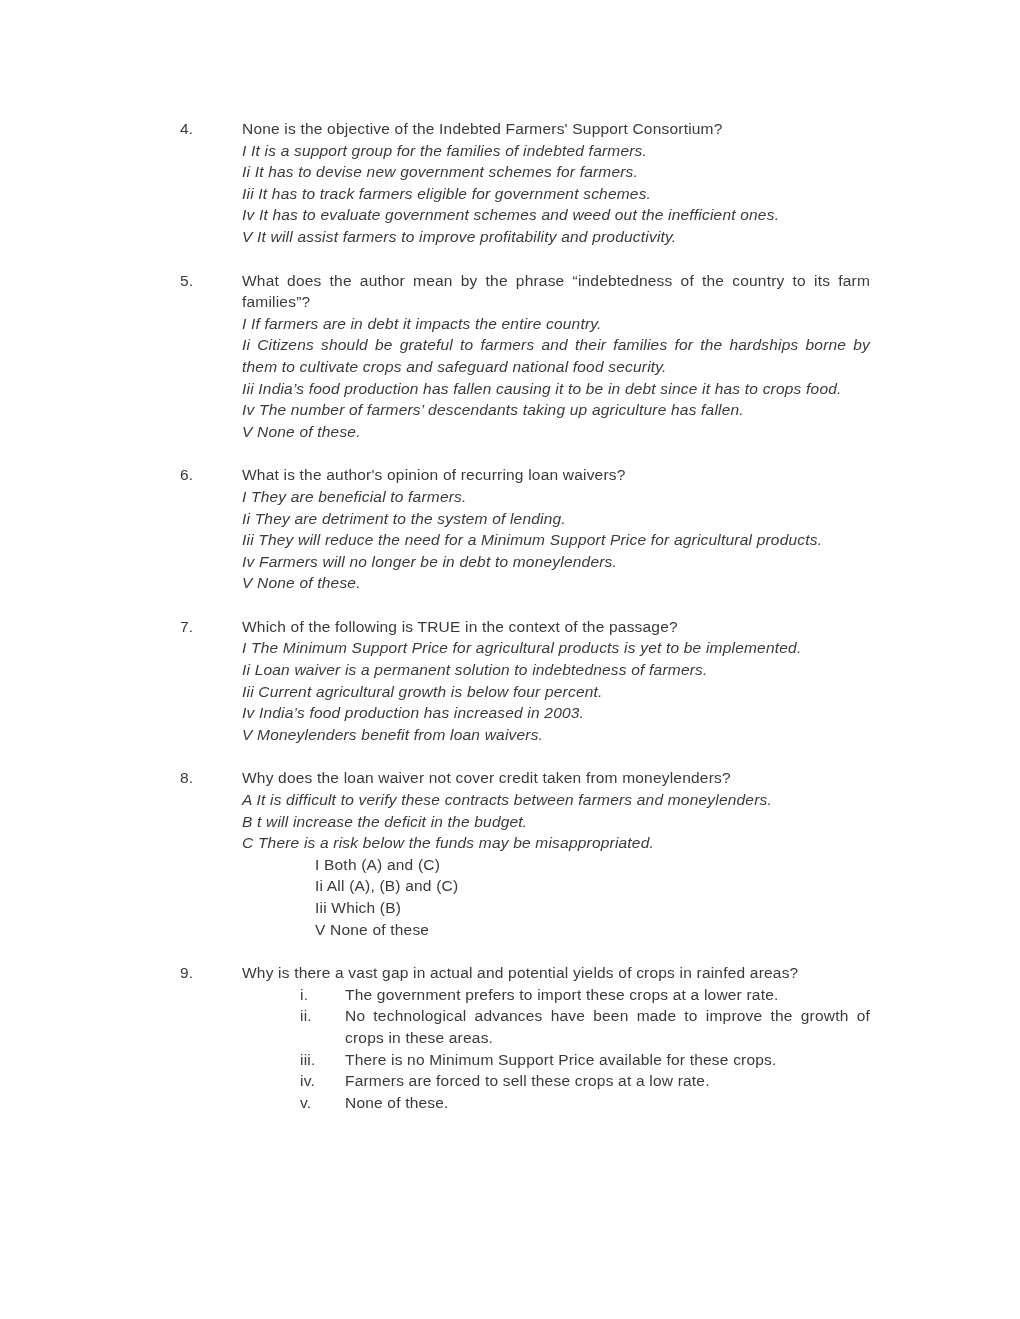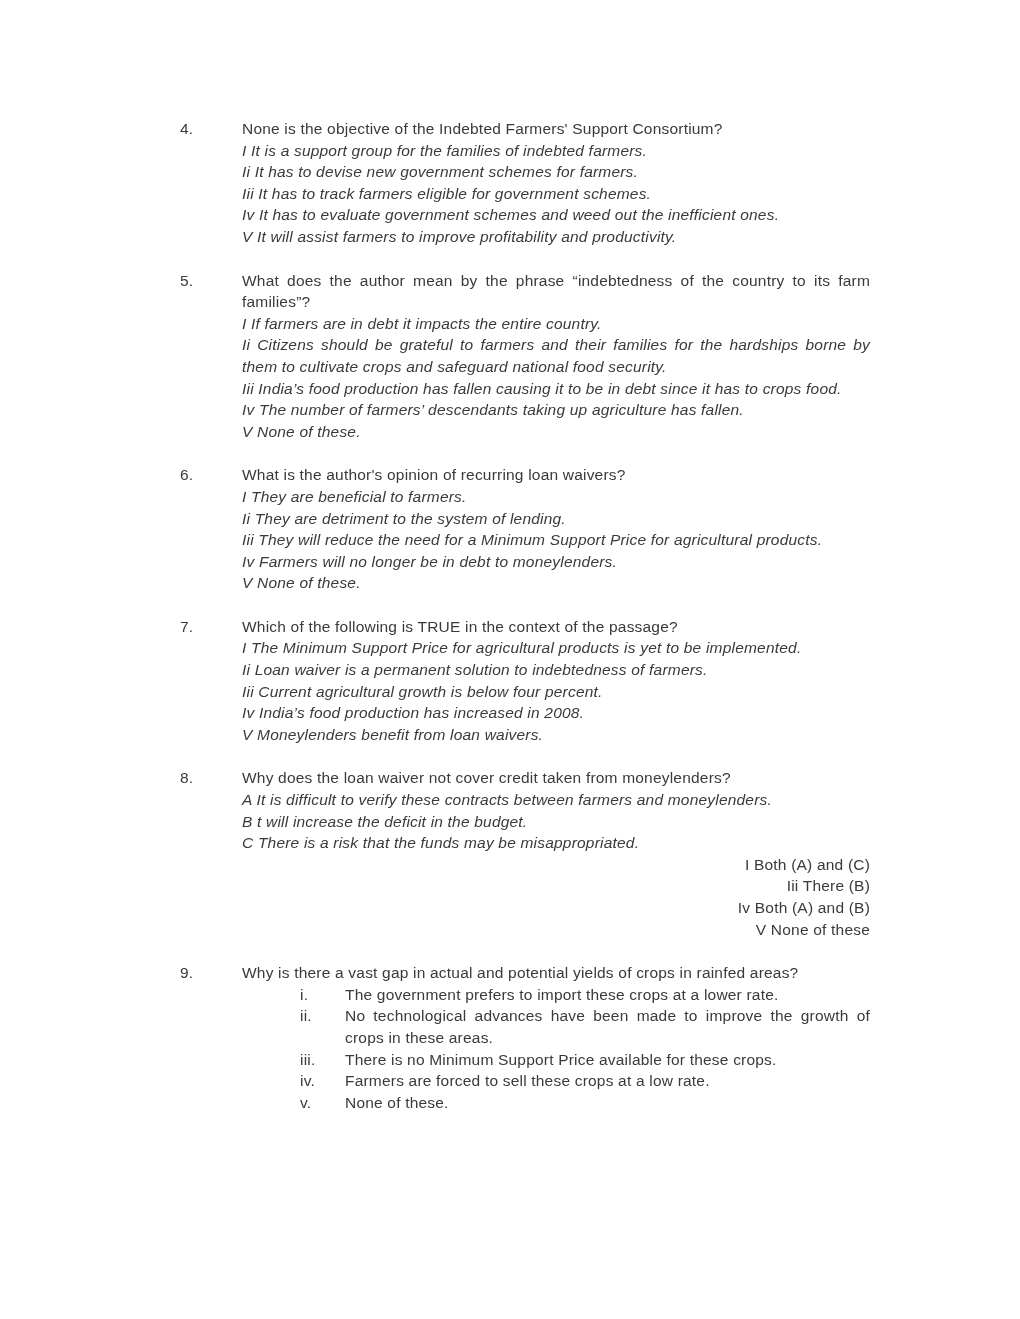--- a/index.html
+++ b/index.html
@@ -40,21 +40,20 @@
   .qtext {
     text-align: justify;
   }
   .opt {
     text-align: justify;
     margin: 0;
     font-style: italic;
   }
   .sub-options {
     padding-left: 73px;
-    text-align: right;
   }
   .sub-opt {
     margin: 0;
   }
   .list-row {
     display: flex;
     padding-left: 58px;
   }
   .list-marker {
     width: 45px;
@@ -106,36 +105,36 @@
         </div>
   </div>
 
   <div class="question">
     <div class="qnum">7.</div>
     <div class="qbody">
       <div class="qtext">Which of the following is TRUE in the context of the passage?</div>
     <p class="opt">I The Minimum Support Price for agricultural products is yet to be implemented.</p>
           <p class="opt">Ii Loan waiver is a permanent solution to indebtedness of farmers.</p>
           <p class="opt">Iii Current agricultural growth is below four percent.</p>
-          <p class="opt">Iv India’s food production has increased in 2008.</p>
+          <p class="opt">Iv India’s food production has increased in 2003.</p>
           <p class="opt">V Moneylenders benefit from loan waivers.</p>
         </div>
   </div>
 
   <div class="question">
     <div class="qnum">8.</div>
     <div class="qbody">
       <div class="qtext">Why does the loan waiver not cover credit taken from moneylenders?</div>
     <p class="opt">A It is difficult to verify these contracts between farmers and moneylenders.</p>
           <p class="opt">B t will increase the deficit in the budget.</p>
-          <p class="opt">C There is a risk that the funds may be misappropriated.</p>
+          <p class="opt">C There is a risk below the funds may be misappropriated.</p>
           <div class="sub-options">
             <p class="sub-opt">I Both (A) and (C)</p>
-            <p class="sub-opt">Iii There (B)</p>
-            <p class="sub-opt">Iv Both (A) and (B)</p>
+            <p class="sub-opt">Ii All (A), (B) and (C)</p>
+            <p class="sub-opt">Iii Which (B)</p>
             <p class="sub-opt">V None of these</p>
           </div>
         </div>
   </div>
 
   <div class="question">
     <div class="qnum">9.</div>
     <div class="qbody">
       <div class="qtext">Why is there a vast gap in actual and potential yields of crops in rainfed areas?</div>
     <div class="list-row">

